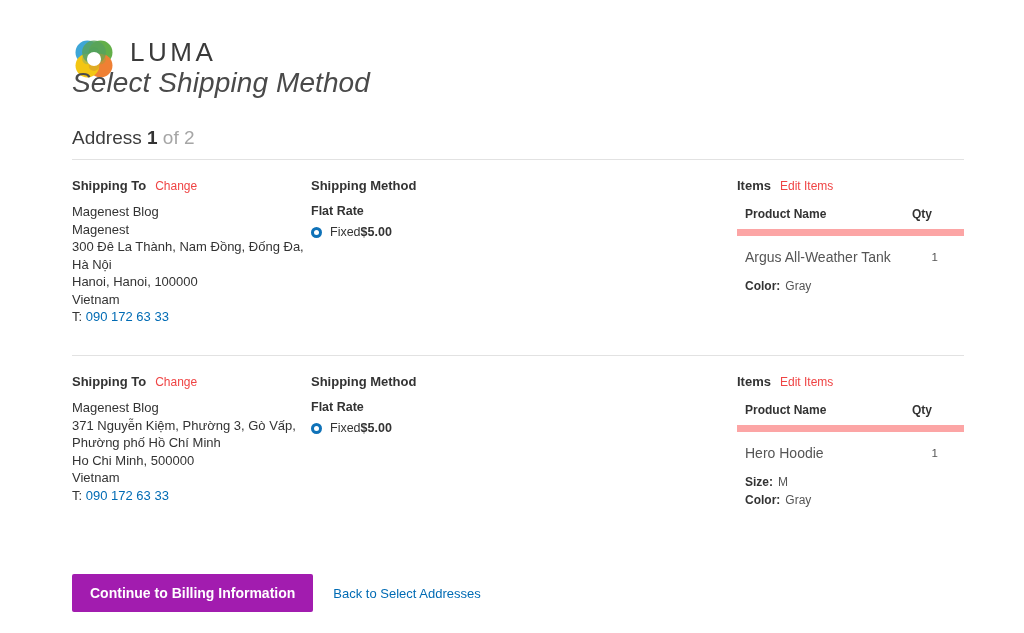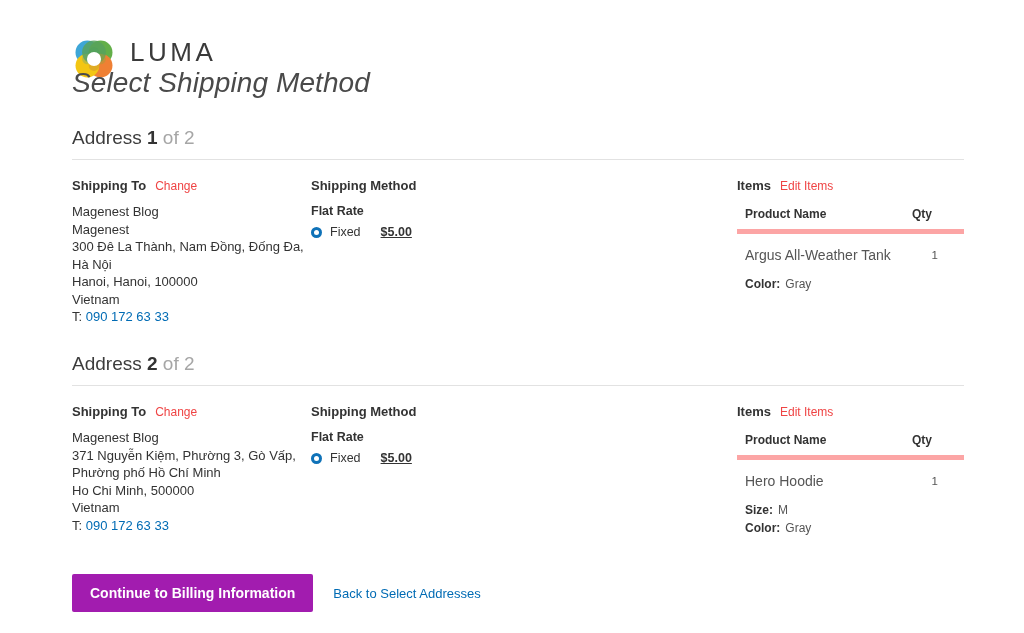--- a/index.html
+++ b/index.html
@@ -155,35 +155,35 @@
   }
   .radio::after {
     content: "";
     position: absolute;
     left: 3px; top: 3px;
     width: 5px; height: 5px;
     border-radius: 50%;
     background: #ffffff;
   }
 
-  .method-price { font-weight: 700; margin-left: 20px; text-decoration: underline; }
+  .method-price { font-weight: 700; margin-left: 0; }
 
   
   .items-table {
     width: 100%;
     margin-top: 13px;
     border-collapse: collapse;
   }
   .items-table th {
     font-size: 12px;
     font-weight: 700;
     color: #333333;
     text-align: left;
     padding: 0 0 8px 8px;
-    border-bottom: 5px solid #fca5a5;
+    border-bottom: 7px solid #fca5a5;
   }
   .items-table th.qty-col {
     text-align: left;
     padding-right: 22px;
     width: 60px;
   }
   .items-table td {
     font-size: 14px;
     color: #555555;
     padding: 13px 0 0 8px;
@@ -321,26 +321,20 @@
           <div class="opt-row">
             <span class="opt-label">Color:</span><span class="opt-value">Gray</span>
           </div>
         </div>
       </div>
 
     </div>
   </div>
 
   <div class="addr-block" id="addr-block-1">
-    <div class="addr-heading">
-      <span>Address</span>
-      <span class="num">2</span>
-      <span class="of">of</span>
-      <span class="of">2</span>
-    </div>
     <div class="addr-rule"></div>
 
     <div class="addr-cols">
 
       <div class="col-shipping-to">
         <span class="col-title">Shipping To</span><a class="inline-link">Change</a>
         <div class="addr-lines">
           <div class="line">Magenest Blog</div>
           <div class="line">371 Nguyễn Kiệm, Phường 3, Gò Vấp,</div>
           <div class="line">Phường phố Hồ Chí Minh</div>

